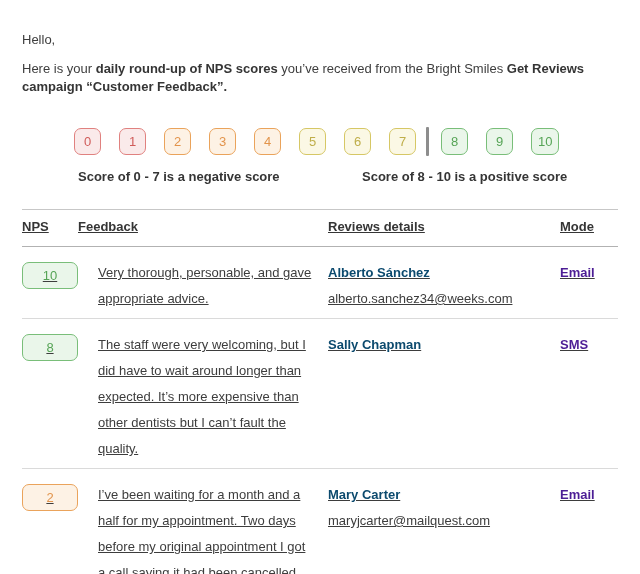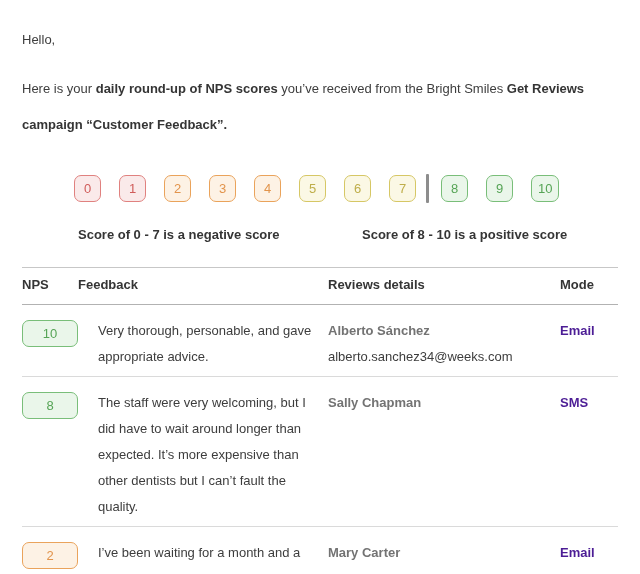--- a/index.html
+++ b/index.html
@@ -10,22 +10,22 @@
     overflow: hidden;
     font-family: "Liberation Sans", sans-serif;
     font-size: 13px;
     color: #3d3d3d;
   }
   .page { padding: 14px 22px 0 22px; }
 
   .greeting { line-height: 20px; margin-top: 16px; }
 
   .intro {
-    margin-top: 21px;
-    line-height: 36px;
+    margin-top: 10px;
+    line-height: 18px;
     max-width: 576px;
   }
   .intro strong, b, .bold { font-weight: 700; color: #353535; }
 
   
   .scale-row {
     margin-top: 31px;
     margin-left: 52px;
     display: flex;
     align-items: center;
@@ -44,49 +44,50 @@
     line-height: 1;
   }
   .scale-divider {
     width: 3px;
     height: 29px;
     background: #8d8d8d;
     margin: 0 12px 0 10px;
     border-radius: 1px;
   }
   .scale-labels {
-    margin-top: 24px;
+    margin-top: 13px;
     display: flex;
     font-weight: 700;
     color: #353535;
   }
   .scale-labels .neg-label { margin-left: 56px; width: 284px; }
 
   
   .nps-table { margin-top: 25px; }
   .t-grid {
     display: grid;
     grid-template-columns: 56px 250px 232px 1fr;
+    text-decoration: underline;
   }
   .t-head {
     border-top: 1px solid #c7c7c7;
     border-bottom: 1px solid #b2b2b2;
     padding: 9px 0 12px 0;
     font-weight: 700;
     color: #353535;
   }
   .t-row {
     padding: 13px 0 6px 0;
     border-bottom: 1px solid #dadada;
     line-height: 26px;
   }
   .t-row:last-child { border-bottom: none; }
   .cell-feedback { padding-right: 12px; margin-left: 20px; }
   .cell-customer { padding-right: 6px; }
-  .cell-customer .cust-name { font-weight: 700; color: #737373; }
+  .cell-customer .cust-name { font-weight: 700; color: #0c4a6e; }
   .cell-mode, .h-mode { text-align: left; }
   .cell-mode { font-weight: 700; color: #4c1d95; }
   .cell-nps { padding-top: 2px; }
 </style>
 </head>
 <body>
 
 <div class="page">
 
   <p class="greeting">Hello,</p>

